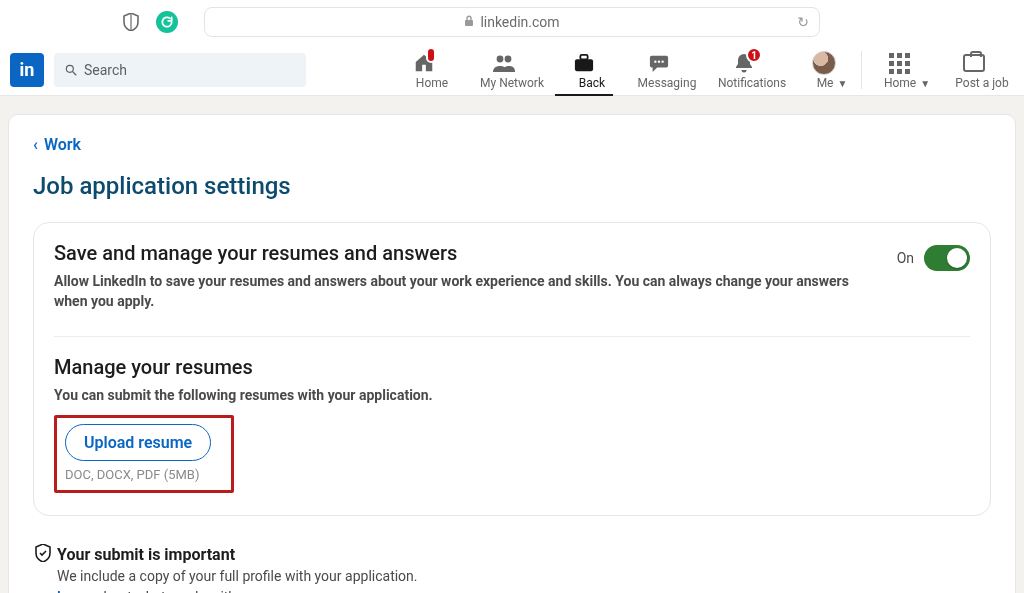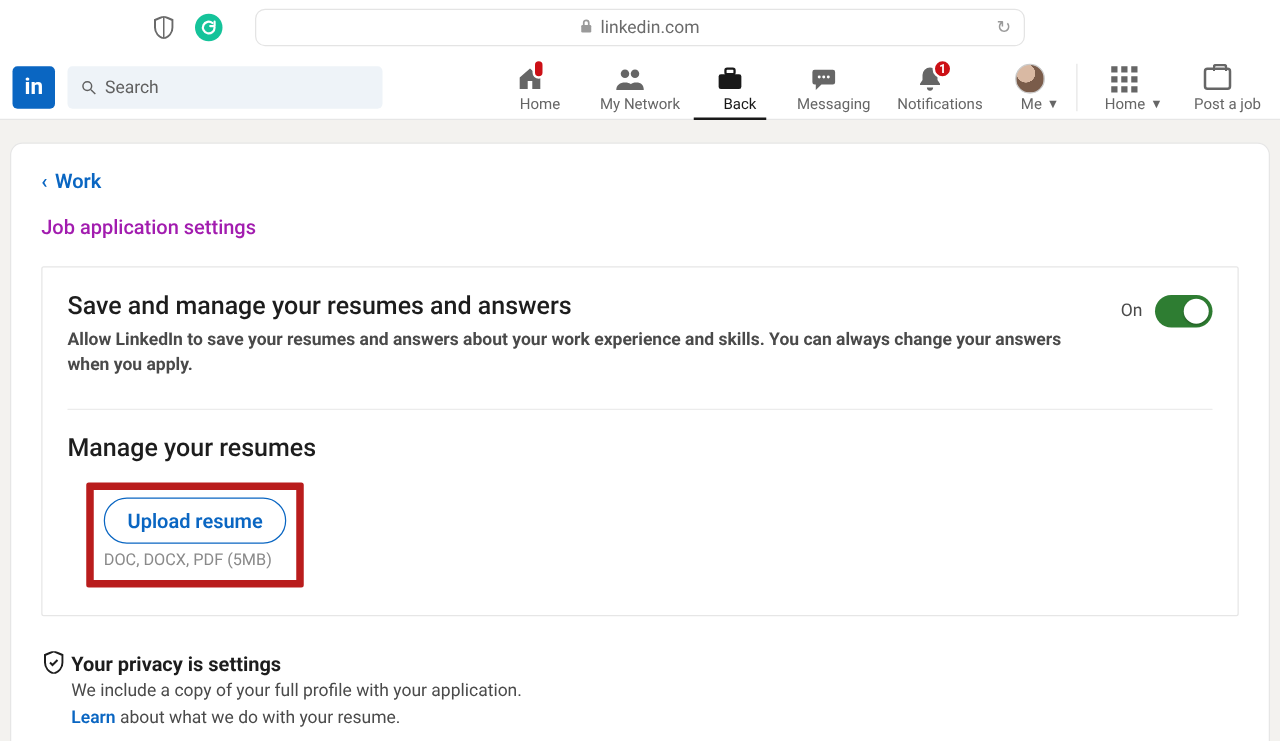--- a/index.html
+++ b/index.html
@@ -156,29 +156,29 @@
     font-weight:600;
     font-size:16px;
     display:inline-flex;
     align-items:center;
     gap:6px;
     cursor:pointer;
   }
   .back-link .chev { font-size:16px; }
   h1.page-title {
     margin-top:18px;
-    font-size:16px;
+    font-size:24px;
     font-weight:500;
-    color:#a21caf;
+    color:#0c4a6e;
   }
 
   .panel {
     margin-top:22px;
     border:1px solid #e6e6e6;
-    border-radius:2px;
+    border-radius:16px;
     padding: 18px 20px 22px 20px;
   }
   .row {
     display:flex;
     align-items:flex-start;
     gap:16px;
   }
   .row .text { flex:1; }
   h2.section-title {
     font-size:20px;
@@ -204,25 +204,24 @@
   .toggle .knob{
     position:absolute; right:3px; top:3px; width:20px;height:20px;border-radius:50%;background:#fff;
     box-shadow:0 1px 2px rgba(0,0,0,.3);
   }
   hr.sep {
     border:none; border-top:1px solid #ececec; margin:24px 0 18px 0;
   }
 
   .upload-area {
     display:inline-block;
-    border:6px solid #b91c1c;
-    padding:6px 8px 8px 8px;
+    border:3px solid #b91c1c;
+    padding:6px 20px 8px 8px;
     margin-top:10px;
     border-radius:2px;
-    margin-left:15px;
   }
   .upload-btn {
     display:inline-block;
     border:1px solid #0a66c2;
     color:#0a66c2;
     font-weight:600;
     font-size:16px;
     padding:8px 18px;
     border-radius:20px;
     cursor:pointer;
@@ -399,36 +398,37 @@
           <span class="toggle-label">On</span>
           <div class="toggle">
               <div class="knob"></div>
             </div>
         </div>
       </div>
 
       <hr class="sep">
 
       <h2 class="section-title">Manage your resumes</h2>
+      <p class="section-desc">You can submit the following resumes with your application.</p>
 
       <div class="upload-area">
         <div class="upload-btn">Upload resume</div>
         <div class="upload-hint">DOC, DOCX, PDF (5MB)</div>
       </div>
     </div>
 
     <div class="privacy">
       <div class="privacy-head">
         <span>
           <svg width="16" height="18" viewBox="0 0 16 18">
               <path d="M8 0 L15 3 V9 C15 13 12 16.5 8 18 C4 16.5 1 13 1 9 V3 Z" fill="none" stroke="#1d1d1d" stroke-width="1.6"></path>
               <path d="M5 9 l2 2 l4 -4" fill="none" stroke="#1d1d1d" stroke-width="1.6"></path>
             </svg>
         </span>
-        <span>Your privacy is settings</span>
+        <span>Your submit is important</span>
       </div>
       <p>We include a copy of your full profile with your application.</p>
       <p>
         <a href="#">Learn</a><span> about what we do with your resume.</span>
       </p>
     </div>
 
   </div>
 </div>
 

